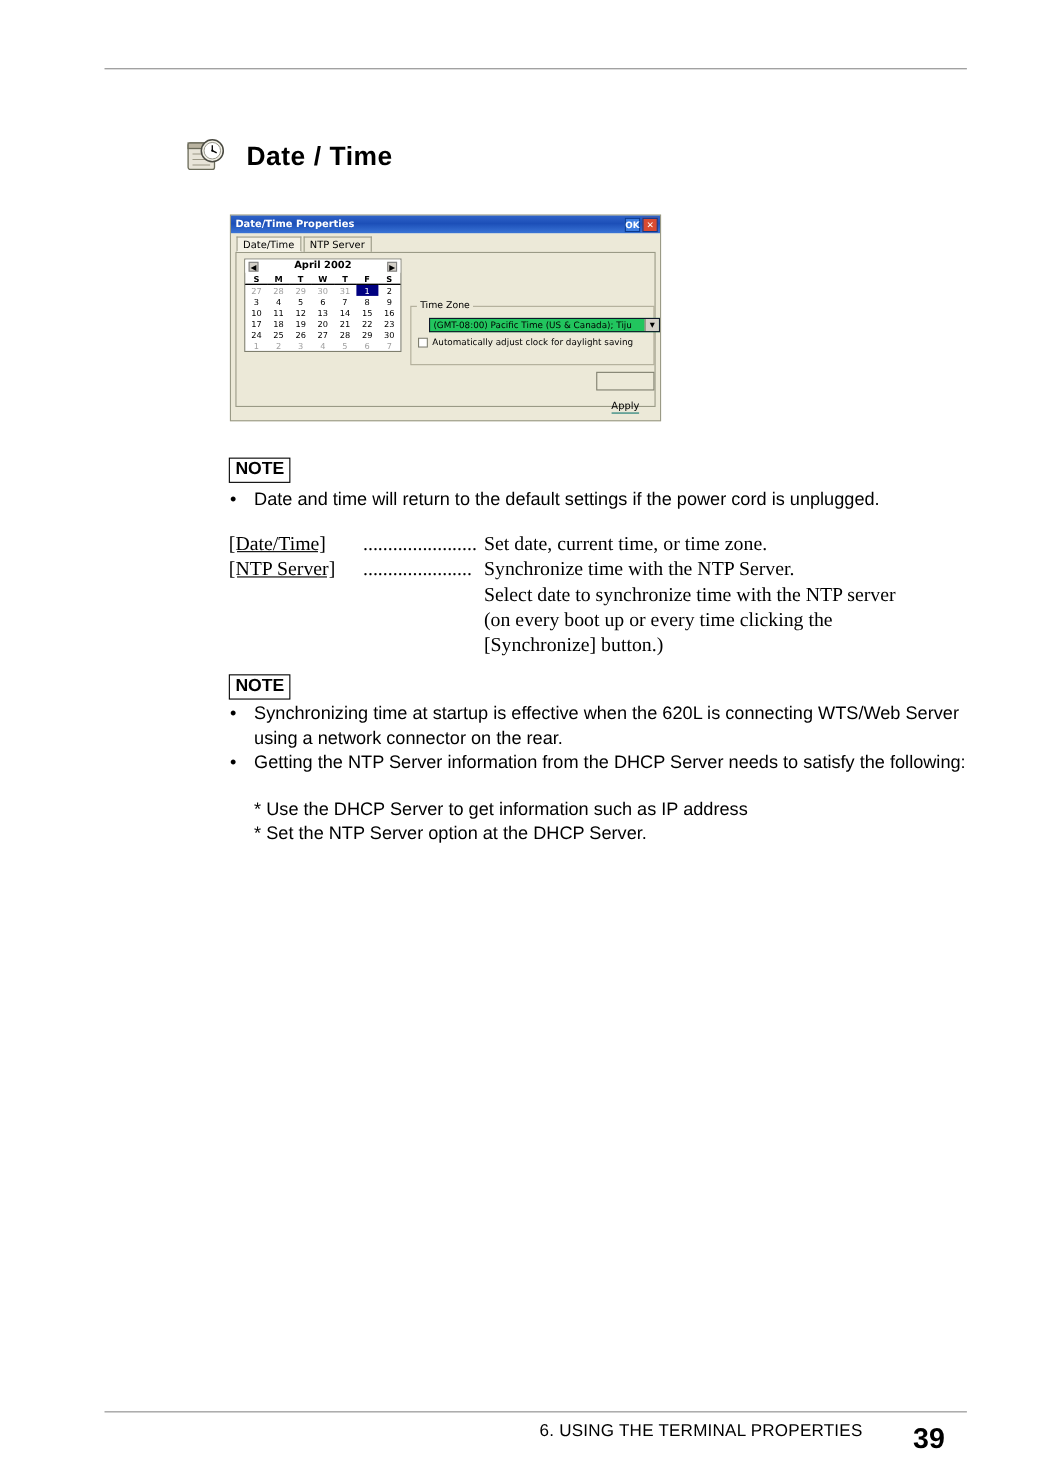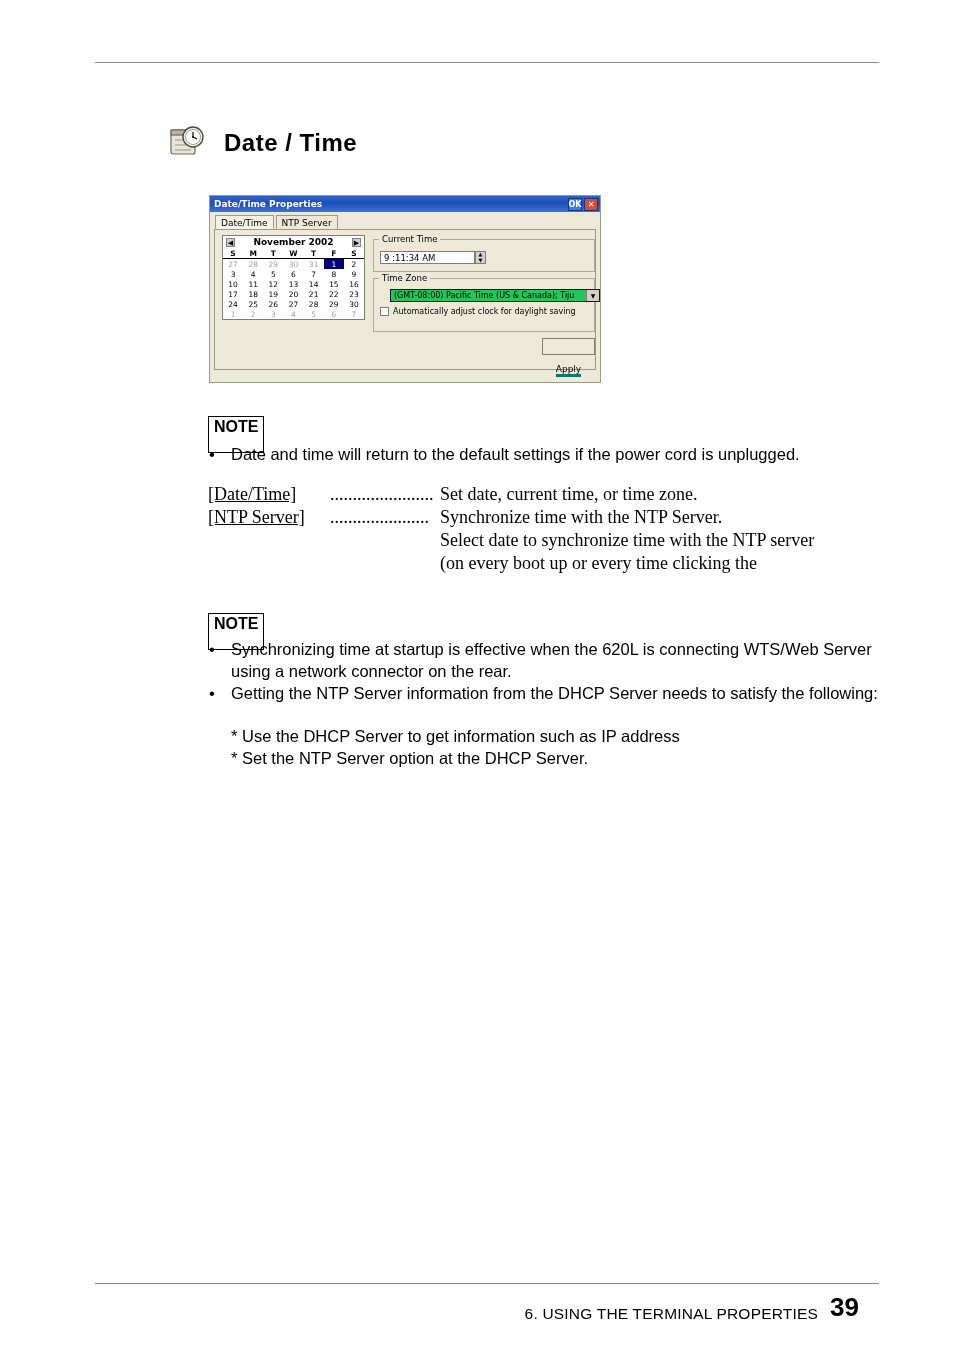--- a/index.html
+++ b/index.html
@@ -287,26 +287,26 @@
     width: 53px;
     height: 17px;
     background: #ece9d8;
     border: 1px solid #7f7f6e;
     box-sizing: border-box;
     font-size: 9px;
     display: flex;
     align-items: center;
     justify-content: center;
   }
-  .apply-btn span { border-bottom: 3px solid #0f766e; padding-bottom: 0px; margin-top: 48px;}
+  .apply-btn span { border-bottom: 1px solid #0f766e; padding-bottom: 0px; margin-top: 48px;}
   
   .note-label {
     position: absolute;
     border: 1.5px solid #000;
-    padding: 1px 5px 16px 5px;
+    padding: 1px 5px 2px 5px;
     font-size: 16px;
     font-weight: bold;
     background: #ffffff;
   }
   #note1 { left: 208px; top: 416px; }
   #note2 { left: 208px; top: 613px; }
 
   .bullet-line {
     position: absolute;
     font-size: 16.5px;
@@ -345,21 +345,22 @@
     top: 725px;
     font-size: 16.5px;
     line-height: 22px;
   }
   
   .footer {
     position: absolute;
     right: 95px;
     top: 1292px;
     display: flex;
-    align-items: flex-end;
+    align-items: flex-start;
+    gap: 34px;
   }
   .footer-text {
     font-size: 15.5px;
     letter-spacing: 0.2px;
     margin-right: 12px;
   }
   .footer-page {
     font-size: 26px;
     font-weight: bold;
   }
@@ -400,21 +401,21 @@
     <div class="tabstrip">
       <span class="tab active">Date/Time</span>
       <span class="tab">NTP Server</span>
     </div>
 
     <div class="dlg-body">
 
       <div class="calendar">
         <div class="cal-head">
           <span class="cal-arrow">◀</span>
-          <span>November 2002</span>
+          <span>April 2002</span>
           <span class="cal-arrow">▶</span>
         </div>
         <table class="cal">
           <thead>
             <tr>
               <th>S</th>
               <th>M</th>
               <th>T</th>
               <th>W</th>
               <th>T</th>
@@ -474,28 +475,20 @@
               <td class="dim">3</td>
               <td class="dim">4</td>
               <td class="dim">5</td>
               <td class="dim">6</td>
               <td class="dim">7</td>
             </tr>
           </tbody>
         </table>
       </div>
 
-      <div class="group" id="grp-current">
-        <span class="legend">Current Time</span>
-        <span class="spinbox">9 :11:34 AM</span>
-        <span class="spin-btns">
-          <div>▲</div>
-          <div>▼</div>
-        </span>
-      </div>
 
       <div class="group" id="grp-tz">
         <span class="legend">Time Zone</span>
         <span class="combo">
           <span>(GMT-08:00) Pacific Time (US &amp; Canada); Tiju</span>
           <span class="combo-arrow">▼</span>
         </span>
         <span class="chk-row">
           <span class="chk-box"></span>
           <span>Automatically adjust clock for daylight saving</span>
@@ -521,20 +514,21 @@
       <span class="def-dots">.......................</span>
       <span class="def-val">Set date, current time, or time zone.</span>
     </div>
     <div class="def-row">
       <span class="def-key">[NTP Server]</span>
       <span class="def-dots">......................</span>
       <span class="def-val">Synchronize time with the NTP Server.</span>
     </div>
     <div class="def-cont">Select date to synchronize time with the NTP server</div>
     <div class="def-cont">(on every boot up or every time clicking the</div>
+    <div class="def-cont">[Synchronize] button.)</div>
   </div>
 
   <div class="note-label" id="note2">NOTE</div>
   <div class="bullet-line" id="note2-b1">
     <span class="bul">•</span>
     <span class="txt">Synchronizing time at startup is effective when the 620L is connecting WTS/Web Server using a network connector on the rear.</span>
   </div>
   <div class="bullet-line" id="note2-b2">
     <span class="bul">•</span>
     <span class="txt">Getting the NTP Server information from the DHCP Server needs to satisfy the following:</span>

